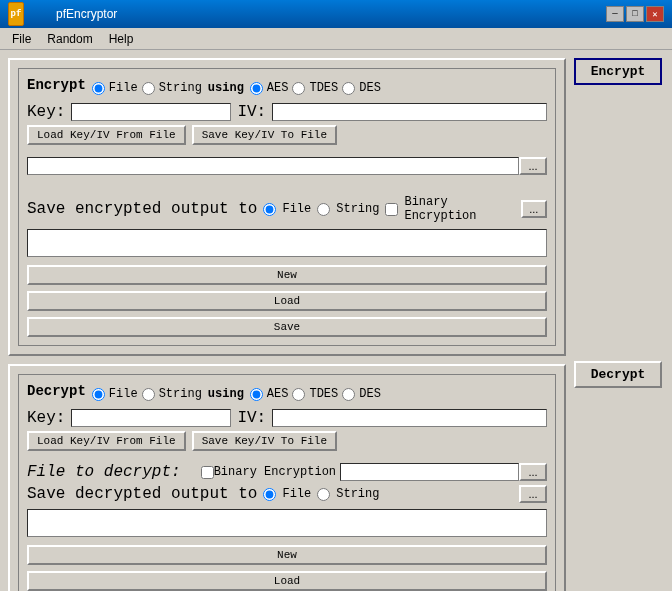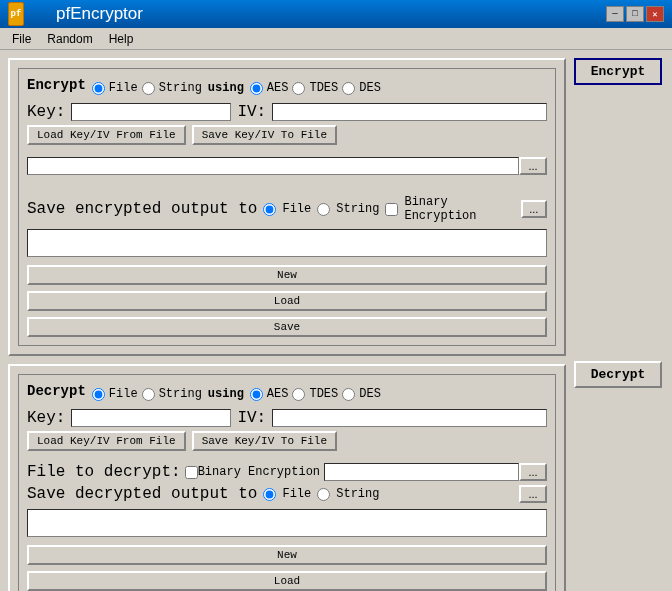--- a/index.html
+++ b/index.html
@@ -32,21 +32,21 @@
       border: 1px solid #c07000;
       border-radius: 2px;
       display: flex;
       align-items: center;
       justify-content: center;
       font-size: 9px;
       color: white;
       font-weight: bold;
     }
     .title-text {
-      font-size: 17px;
+      font-size: 12px;
       font-family: 'Segoe UI', Arial, sans-serif;
       padding-left: 26px;
     }
     .title-buttons {
       display: flex;
       gap: 2px;
     }
     .title-btn {
       width: 18px;
       height: 16px;
@@ -320,21 +320,21 @@
         </div>
         
         <div class="row">
           <button class="btn">Load Key/IV From File</button>
           <button class="btn">Save Key/IV To File</button>
         </div>
         
         <div class="divider"></div>
         
         <div class="file-row">
-          <span class="label" style="margin-right:4px;">File to decrypt:</span>
+          <span class="label" style="margin-right:20px;font-style:italic;">File to decrypt:</span>
           <input type="checkbox" style="">
           <span class="radio-label">Binary Encryption</span>
           <input type="text" class="file-input" style="margin-left: 4px;">
           <button class="btn-small">...</button>
         </div>
         
         <div class="row" style="margin-top:4px;">
           <span class="label">Save decrypted output to</span>
           <input type="radio" name="dec-out" checked="" style="">
           <span class="radio-label">File</span>

